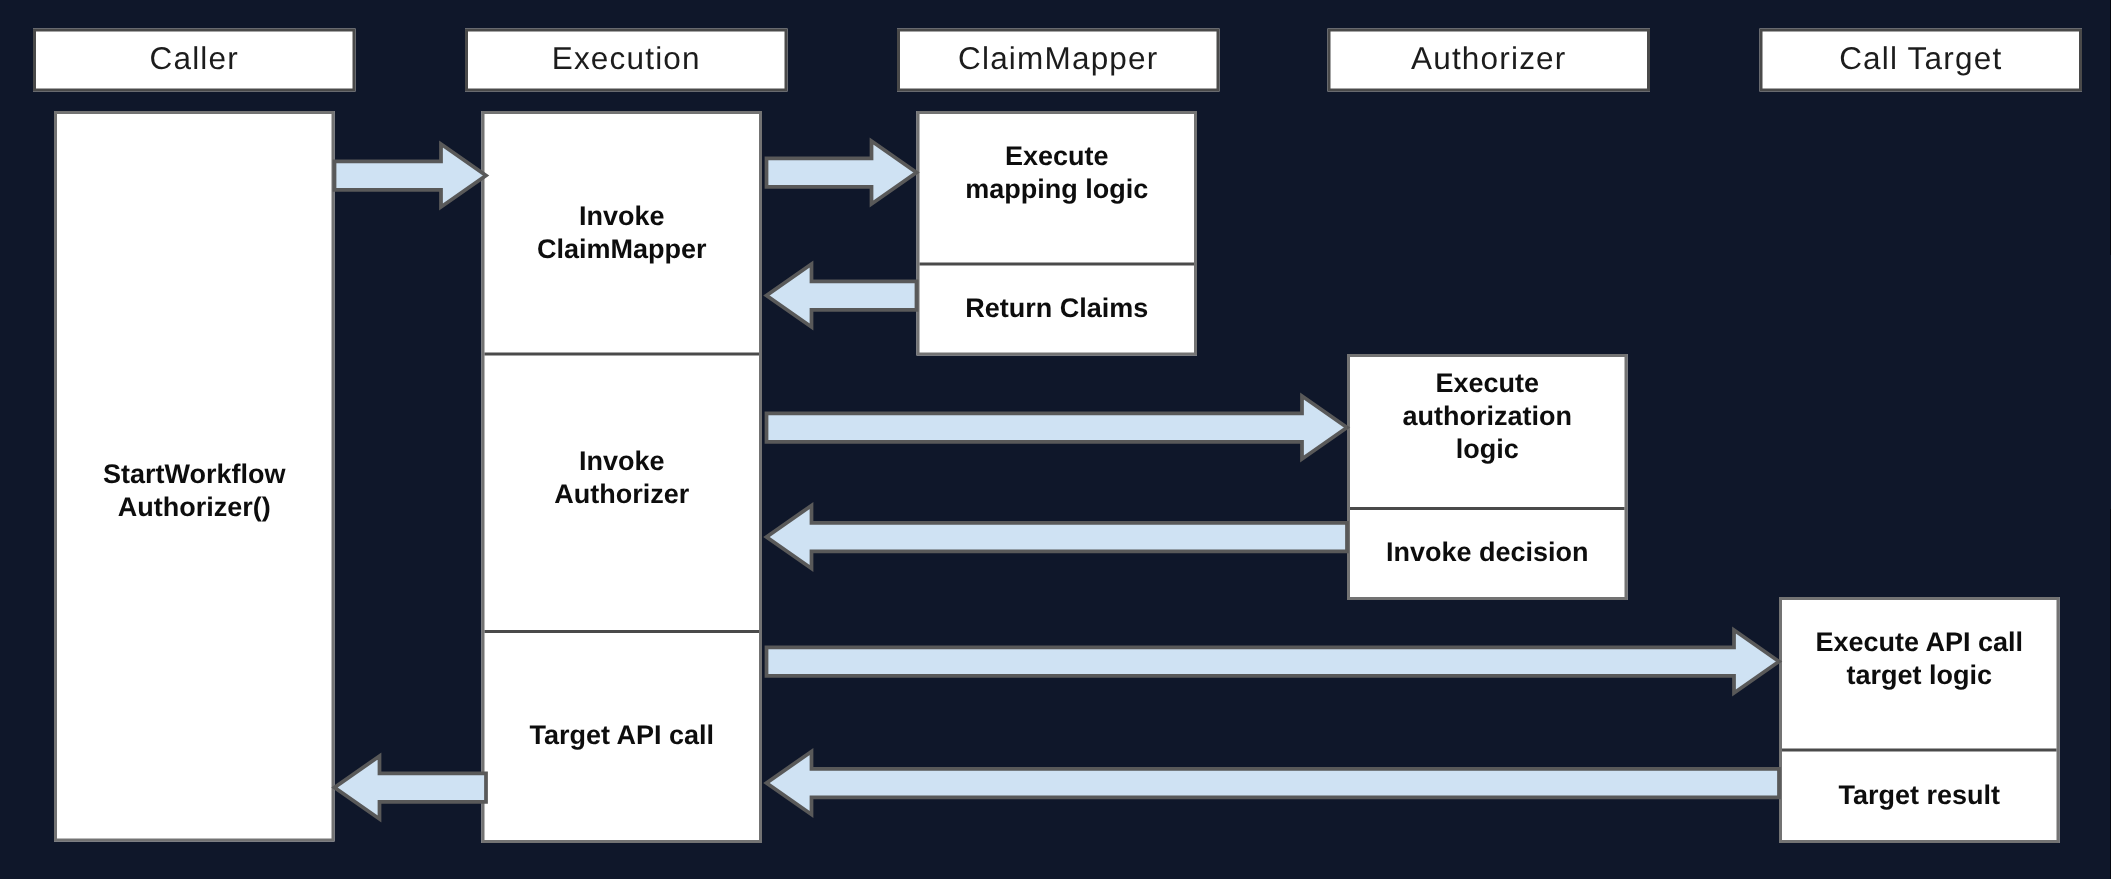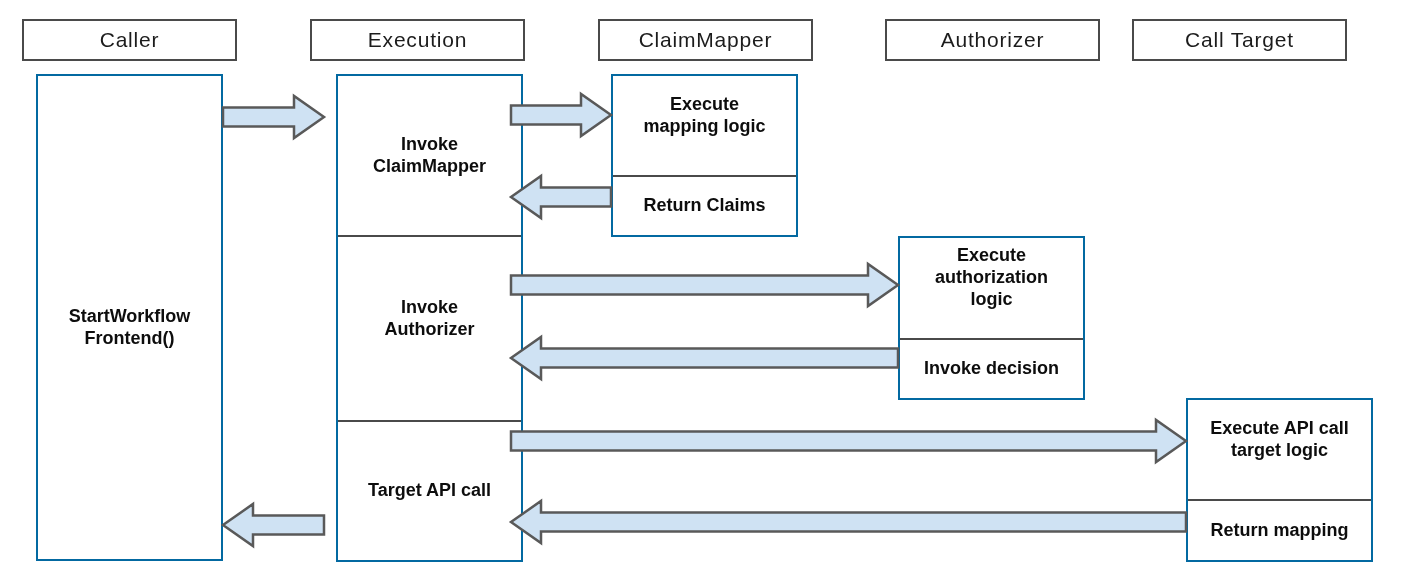--- a/index.html
+++ b/index.html
@@ -4,21 +4,21 @@
 <style>
   html, body {
     margin: 0;
     padding: 0;
     background: #000000;
   }
   .stage {
     position: relative;
     width: 1407px;
     height: 586px;
-    background: #ffffff;
+    background: #0f172a;
     font-family: "Liberation Sans", sans-serif;
     color: #111111;
     overflow: hidden;
   }
 
   
   .lane-header {
     position: absolute;
     top: 19px;
     width: 215px;
@@ -32,33 +32,33 @@
     font-size: 21px;
     font-weight: 400;
     letter-spacing: 0.8px;
     color: #1c1c1c;
     white-space: nowrap;
   }
   .lane-0 { left: 22px; }
   .lane-1 { left: 310px; }
   .lane-2 { left: 598px; }
   .lane-3 { left: 885px; }
-  .lane-4 { left: 1132px; }
+  .lane-4 { left: 1173px; }
 
   
   .pbox {
     position: absolute;
     background: #ffffff;
-    border: 2px solid #0369a1;
+    border: 2px solid #737373;
     box-sizing: border-box;
     display: flex;
     flex-direction: column;
   }
   .box-caller      { left: 36px;   top: 74px;  width: 187px; height: 487px; }
-  .box-frontend    { left: 336px;  top: 74px;  width: 187px; height: 488px; }
+  .box-frontend    { left: 321px;  top: 74px;  width: 187px; height: 488px; }
   .box-claimmapper { left: 611px;  top: 74px;  width: 187px; height: 163px; }
   .box-authorizer  { left: 898px;  top: 236px; width: 187px; height: 164px; }
   .box-calltarget  { left: 1186px; top: 398px; width: 187px; height: 164px; }
 
   .section {
     display: flex;
     align-items: center;
     justify-content: center;
     box-sizing: border-box;
     text-align: center;
@@ -110,21 +110,21 @@
   <div class="lane-header lane-3">
     <span>Authorizer</span>
   </div>
   <div class="lane-header lane-4">
     <span>Call Target</span>
   </div>
 
   <div class="pbox box-caller">
     <div class="section grow">
       <span class="label">StartWorkflow
-Frontend()</span>
+Authorizer()</span>
     </div>
   </div>
 
   <div class="pbox box-frontend">
     <div class="section fe-s1">
       <span class="label">Invoke
 ClaimMapper</span>
     </div>
     <div class="section fe-s2">
       <span class="label">Invoke
@@ -155,21 +155,21 @@
       <span class="label">Invoke decision</span>
     </div>
   </div>
 
   <div class="pbox box-calltarget">
     <div class="section ct-s1">
       <span class="label">Execute API call
 target logic</span>
     </div>
     <div class="section grow">
-      <span class="label">Return mapping</span>
+      <span class="label">Target result</span>
     </div>
   </div>
 
   <svg class="arrows" viewBox="0 0 1407 586" xmlns="http://www.w3.org/2000/svg">
       <polygon points="223,107.5 294,107.5 294,96 324,117 294,138 294,126.5 223,126.5" fill="#cfe2f3" stroke="#595959" stroke-width="2.5" stroke-linejoin="miter"></polygon>
       <polygon points="511,105.5 581,105.5 581,94 611,115 581,136 581,124.5 511,124.5" fill="#cfe2f3" stroke="#595959" stroke-width="2.5" stroke-linejoin="miter"></polygon>
       <polygon points="611,187.5 541,187.5 541,176 511,197 541,218 541,206.5 611,206.5" fill="#cfe2f3" stroke="#595959" stroke-width="2.5" stroke-linejoin="miter"></polygon>
       <polygon points="511,275.5 868,275.5 868,264 898,285 868,306 868,294.5 511,294.5" fill="#cfe2f3" stroke="#595959" stroke-width="2.5" stroke-linejoin="miter"></polygon>
       <polygon points="898,348.5 541,348.5 541,337 511,358 541,379 541,367.5 898,367.5" fill="#cfe2f3" stroke="#595959" stroke-width="2.5" stroke-linejoin="miter"></polygon>
       <polygon points="511,431.5 1156,431.5 1156,420 1186,441 1156,462 1156,450.5 511,450.5" fill="#cfe2f3" stroke="#595959" stroke-width="2.5" stroke-linejoin="miter"></polygon>

